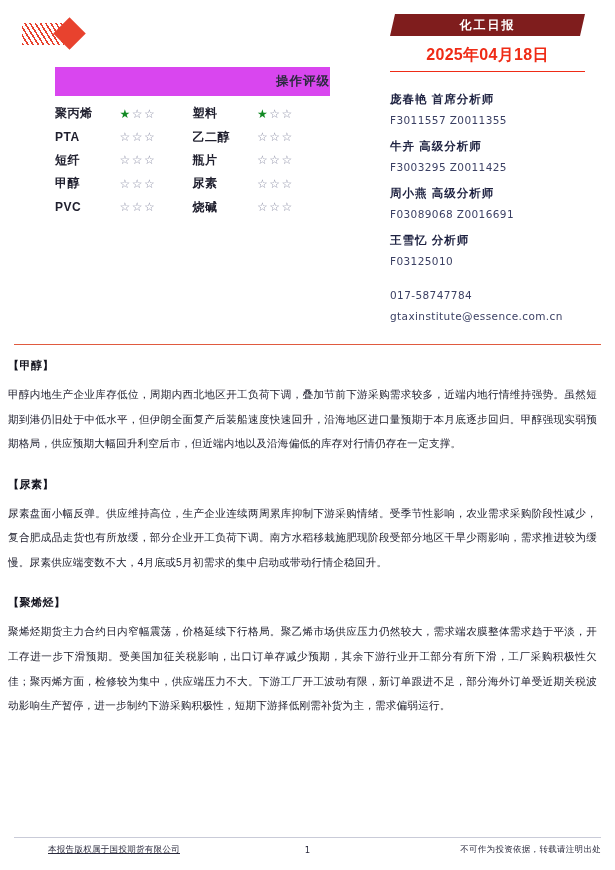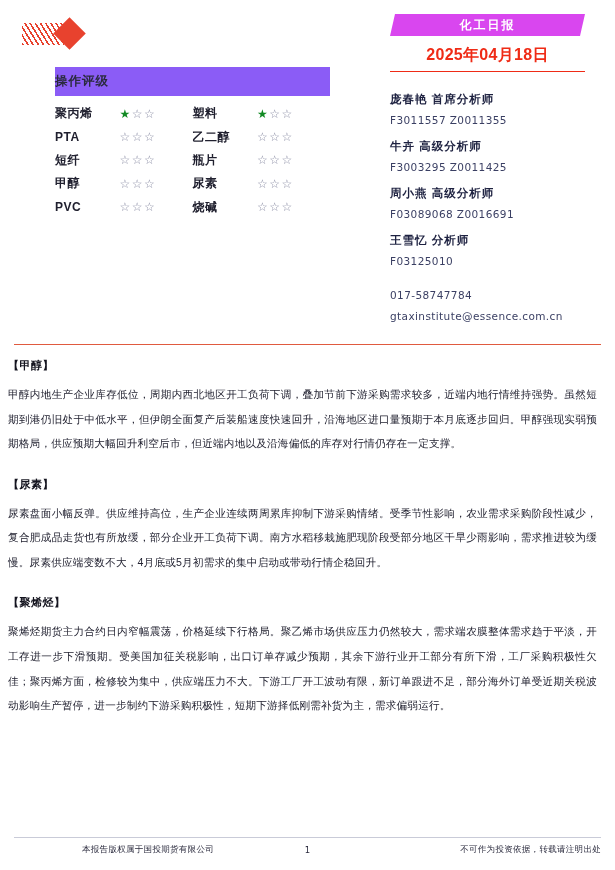--- a/index.html
+++ b/index.html
@@ -30,34 +30,34 @@
     background:#e8422e;transform:rotate(45deg);
   }
   .logo-text{margin-left:4px;}
   .logo-cn{font-size:19px;font-weight:bold;color:#1f2448;letter-spacing:1px;line-height:19px;
     font-family:"DejaVu Sans","Liberation Sans",sans-serif;}
   .logo-en{font-size:7.5px;font-weight:bold;color:#7f8196;letter-spacing:2.4px;line-height:10px;margin-top:1px;}
 
   
   .rating-wrap{margin:16px 0 0 55px;width:275px;}
   .rating-head{
-    background:#8b5cf6;color:#2a2a3d;font-weight:bold;font-size:12.5px;
-    text-align:left;padding:6px 0;letter-spacing:1px;
+    background:#d946ef;color:#2a2a3d;font-weight:bold;font-size:12.5px;
+    text-align:right;padding:6px 0;letter-spacing:1px;
   }
   table.rating{border-collapse:collapse;width:275px;margin-top:6px;}
   table.rating td{padding:3.2px 0;font-size:12px;vertical-align:middle;}
   td.name{width:62px;font-weight:bold;color:#20202f;padding-left:6px;letter-spacing:.5px;}
   td.stars{width:70px;font-size:12.5px;letter-spacing:1.5px;white-space:nowrap;}
   .st-on{color:#128a23;}
   .st-off{color:#8d8fa6;}
 
   
   .banner{
     margin:14px 0 0 20px;width:195px;height:22px;
-    background:#d946ef;color:#ffffff;
+    background:#7f1d1d;color:#ffffff;
     display:flex;align-items:center;justify-content:center;
     font-size:12px;font-weight:bold;letter-spacing:2px;
     clip-path:polygon(5px 0,195px 0,190px 22px,0 22px);
   }
   .date-line{
     margin:9px 0 0 20px;width:195px;text-align:center;
     color:#ef2b16;font-size:16px;font-weight:bold;letter-spacing:.3px;
     padding-bottom:5px;border-bottom:1.2px solid #ef2b16;
   }
   .people{margin:20px 0 0 20px;width:215px;}
@@ -74,21 +74,21 @@
   
   .body{position:absolute;left:8px;top:358px;width:589px;}
   .sec{margin-bottom:21px;}
   .sec-title{font-size:11px;font-weight:bold;color:#14141f;letter-spacing:.5px;margin-bottom:9px;}
   .sec-body{font-size:10.6px;color:#222231;line-height:2.32;text-align:justify;letter-spacing:.2px;}
 
   
   .foot-rule{position:absolute;left:14px;top:837px;width:587px;height:1px;background:#c9cbd8;}
   .footer{position:absolute;left:14px;top:844px;width:587px;display:flex;
     align-items:center;font-size:8.5px;color:#2a2a3d;letter-spacing:.3px;}
-  .f-left{flex:0 0 200px;text-align:right;}
+  .f-left{flex:0 0 200px;text-align:center;text-decoration:underline;}
   .f-mid{flex:1;text-align:center;font-family:"DejaVu Sans","Liberation Sans",sans-serif;}
   .f-right{flex:0 0 200px;text-align:right;}
 </style>
 </head>
 <body>
 
 <div class="page">
 
   <div class="top">
 

